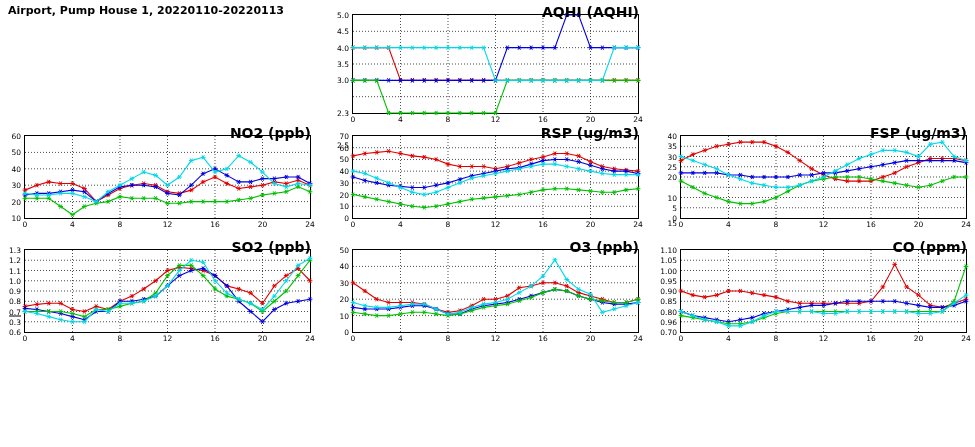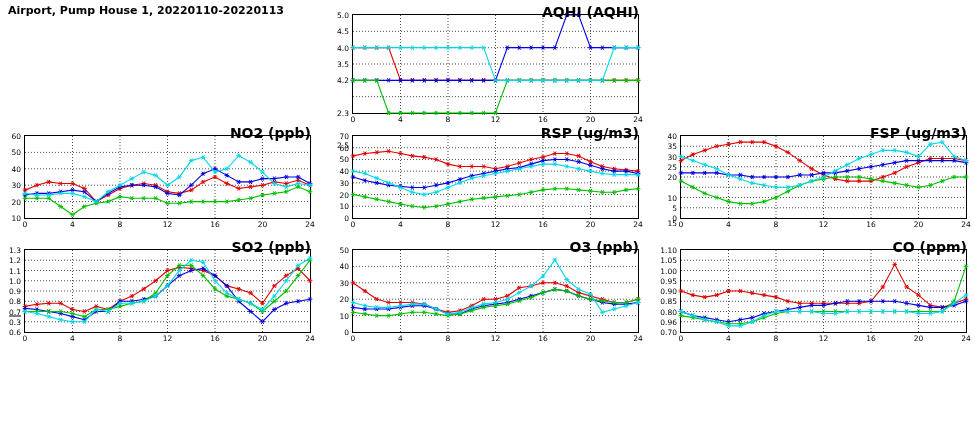--- a/index.html
+++ b/index.html
@@ -140,21 +140,21 @@
     <div class="panel-title" style="left: 352px; top: 4px; width: 287px;">AQHI (AQHI)</div>
     <div class="tick-label xt" style="left: 353px; top: 115px;">0</div>
     <div class="tick-label xt" style="left: 400.5px; top: 115px;">4</div>
     <div class="tick-label xt" style="left: 448px; top: 115px;">8</div>
     <div class="tick-label xt" style="left: 495.5px; top: 115px;">12</div>
     <div class="tick-label xt" style="left: 543px; top: 115px;">16</div>
     <div class="tick-label xt" style="left: 590.5px; top: 115px;">20</div>
     <div class="tick-label xt" style="left: 638px; top: 115px;">24</div>
     <div class="tick-label yt" style="left: 328px; width: 21px; top: 113px;">2.3</div>
     <div class="tick-label yt" style="left: 328px; width: 21px; top: 96.6667px; margin-top: 48px;">2.5</div>
-    <div class="tick-label yt" style="left: 328px; width: 21px; top: 80.3333px;">4.2</div>
+    <div class="tick-label yt" style="left: 328px; width: 21px; top: 80.3333px;">3.0</div>
     <div class="tick-label yt" style="left: 328px; width: 21px; top: 64px;">3.5</div>
     <div class="tick-label yt" style="left: 328px; width: 21px; top: 47.6667px;">4.0</div>
     <div class="tick-label yt" style="left: 328px; width: 21px; top: 31.3333px;">4.5</div>
     <div class="tick-label yt" style="left: 328px; width: 21px; top: 15px;">5.0</div>
   </div>
 <div class="panel" id="panel-no2">
     <div class="plotbox" style="left: 24px; top: 135px; width: 287px; height: 84px;">
       <svg width="285" height="82" viewBox="0 0 285 82">
         <line x1="47.50" y1="0" x2="47.50" y2="82" stroke="#000" stroke-width="0.7" stroke-dasharray="1,2"></line>
         <line x1="95.00" y1="0" x2="95.00" y2="82" stroke="#000" stroke-width="0.7" stroke-dasharray="1,2"></line>

